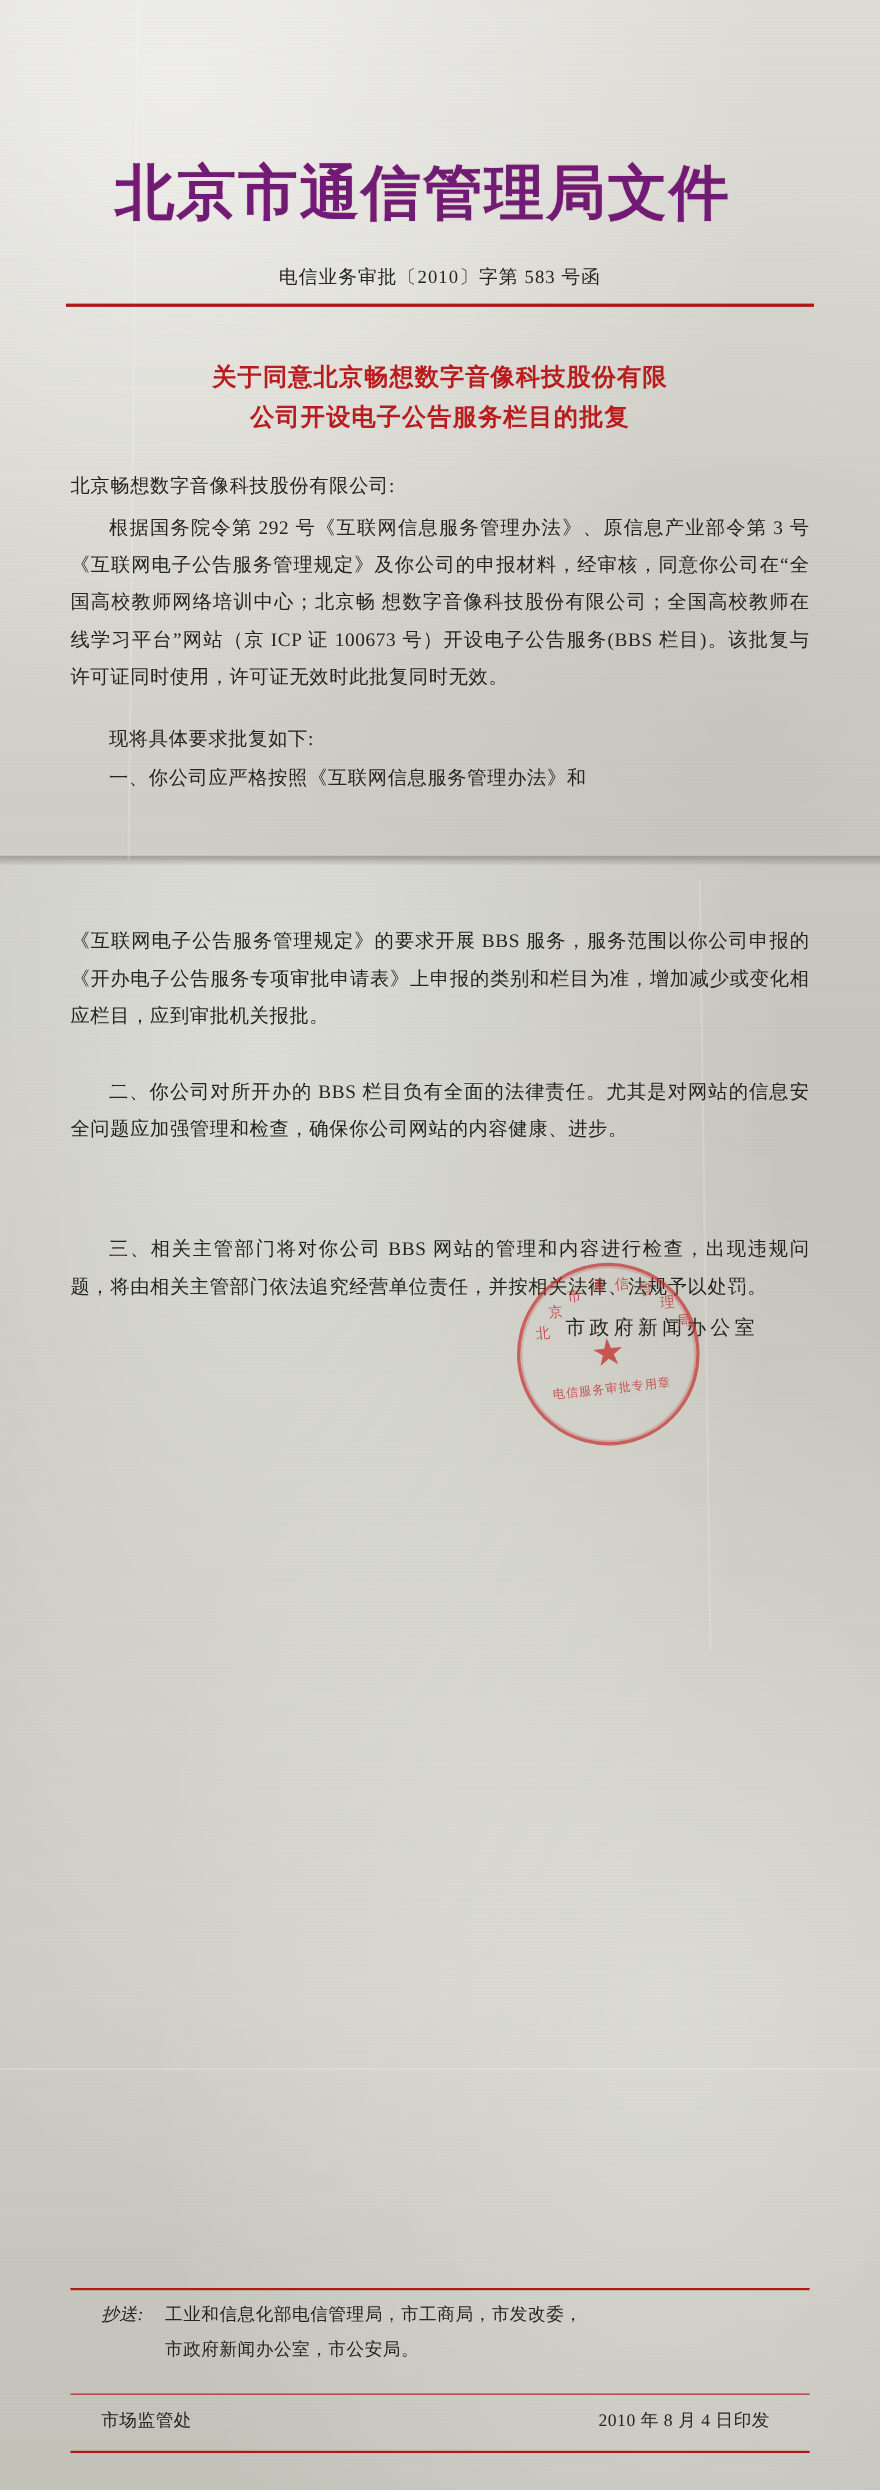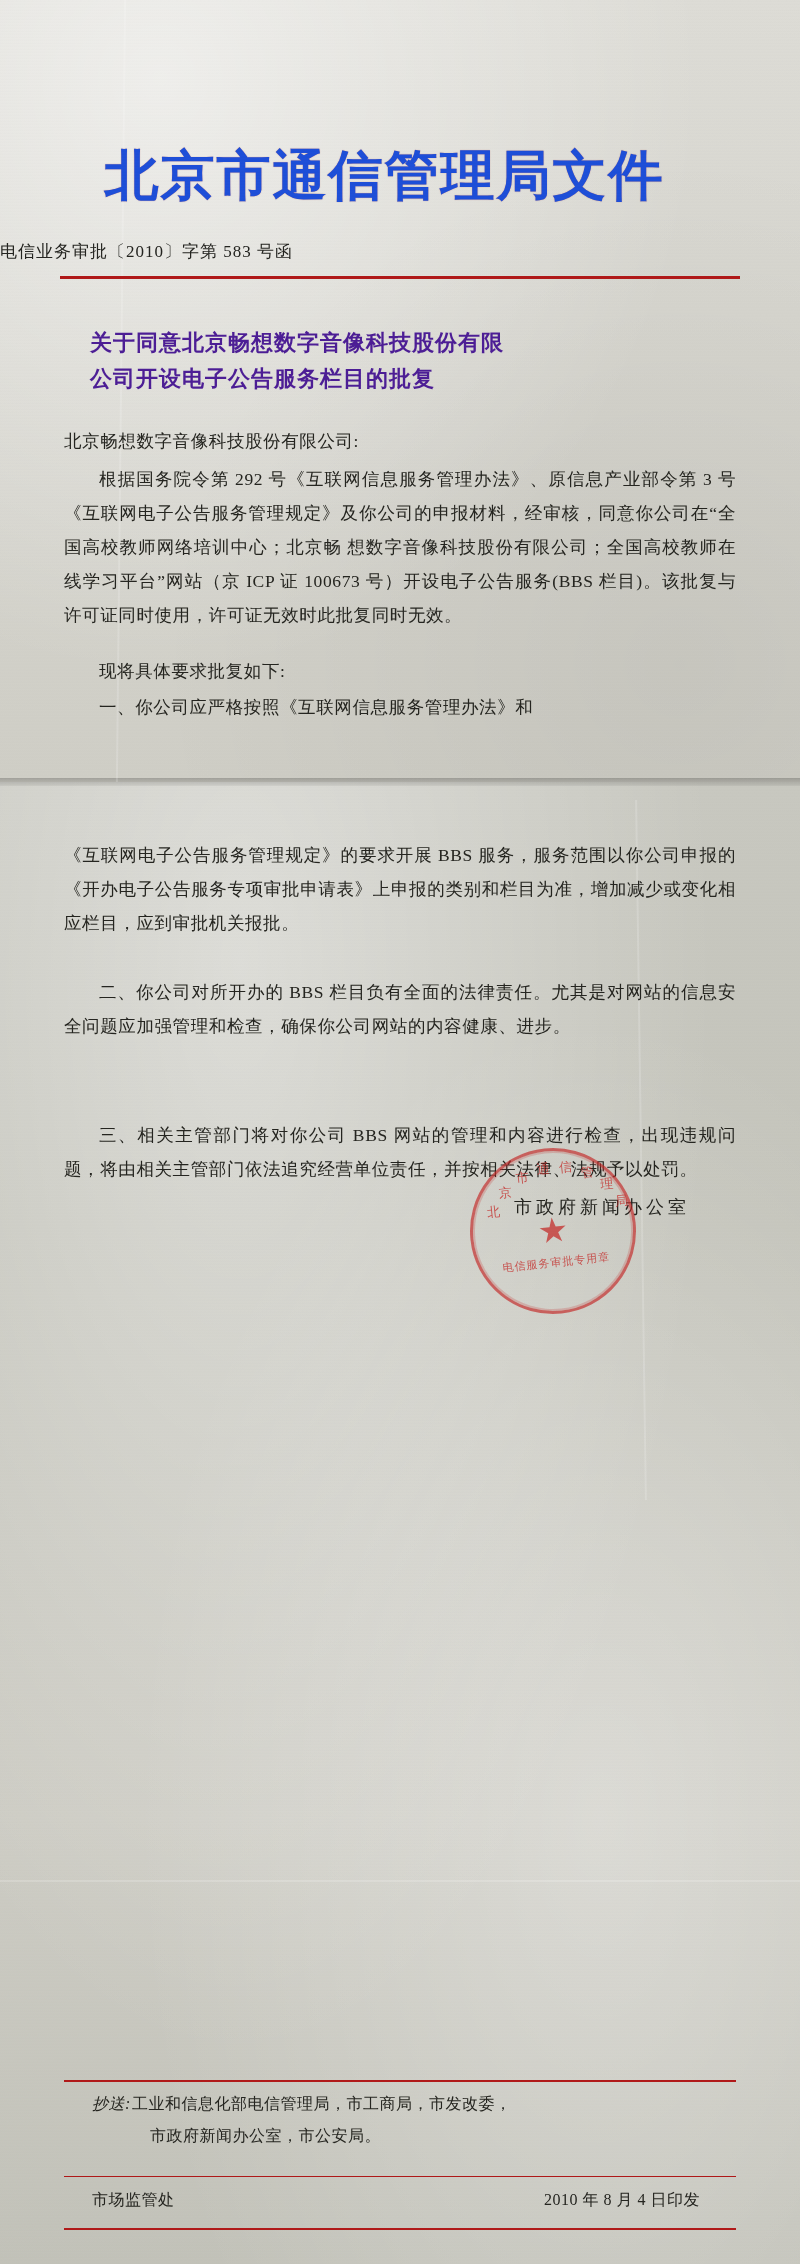--- a/index.html
+++ b/index.html
@@ -62,54 +62,54 @@
   .doc-title {
     position: absolute;
     left: 0;
     top: 140px;
     width: 769px;
     text-align: center;
     font-family: "DejaVu Serif", serif;
     font-weight: bold;
     font-size: 54px;
     letter-spacing: 2px;
-    color: #1d4ed8;
+    color: #701a75;
     text-shadow: 0 0 1px rgba(176,24,24,0.5);
   }
 
   .doc-number {
     position: absolute;
     left: 0;
     top: 240px;
     width: 800px;
-    text-align: left;
+    text-align: center;
     font-size: 17px;
     color: #23231f;
     letter-spacing: 1px;
   }
 
   .red-rule {
     position: absolute;
     left: 60px;
     top: 276px;
     width: 680px;
     height: 3px;
     background: #b01818;
   }
 
   .subject {
     position: absolute;
     left: 90px;
     top: 325px;
     width: 620px;
-    text-align: left;
+    text-align: center;
     font-weight: bold;
     font-size: 22px;
     line-height: 36px;
-    color: #4c1d95;
+    color: #b91c1c;
     letter-spacing: 1px;
   }
 
   .body-block {
     position: absolute;
     left: 64px;
     width: 672px;
     font-size: 17.5px;
     line-height: 34px;
     color: #24241f;
@@ -212,21 +212,21 @@
     position: absolute;
     left: 92px;
     top: 2094px;
     font-size: 16px;
     color: #24241f;
     letter-spacing: 0.5px;
     font-style: italic;
   }
   .cc-line1 {
     position: absolute;
-    left: 132px;
+    left: 150px;
     top: 2094px;
     font-size: 16px;
     color: #24241f;
     letter-spacing: 0.5px;
   }
   .cc-line2 {
     position: absolute;
     left: 150px;
     top: 2126px;
     font-size: 16px;

